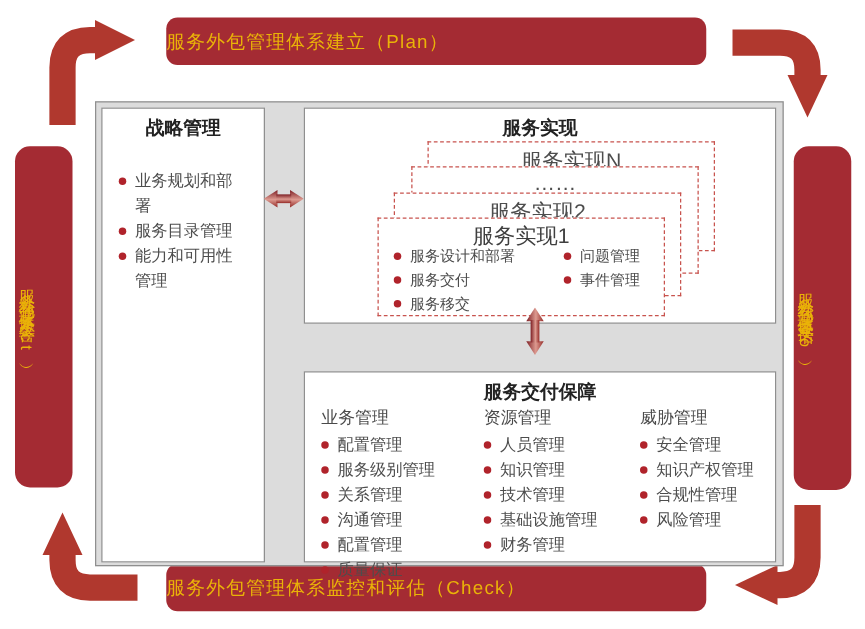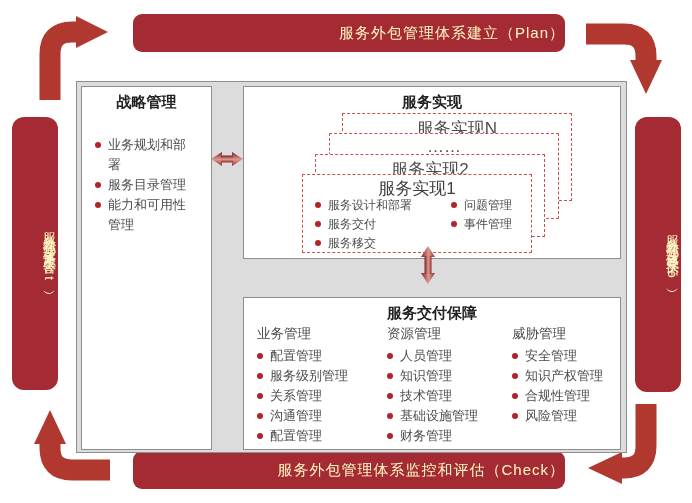--- a/index.html
+++ b/index.html
@@ -3,22 +3,22 @@
 <meta charset="utf-8">
 <style>
   * { box-sizing: border-box; margin: 0; padding: 0; }
   html,body { background:#ffffff; }
   .stage {
     position: relative; width: 692px; height: 503px; background:#ffffff;
     font-family: "Liberation Sans", "DejaVu Sans", sans-serif; overflow: hidden;
   }
   
   .banner {
-    position:absolute; background: var(--banner-red, #A42B33); color:#fef9c3;
-    display:flex; align-items:center; justify-content:flex-end;
+    position:absolute; background: var(--banner-red, #A42B33); color:#eab308;
+    display:flex; align-items:center; justify-content:flex-start;
   }
   .banner-top    { left:133px; top:14px;  width:432px; height:38px; border-radius:9px; font-size:15px; letter-spacing:1px; }
   .banner-bottom { left:133px; top:451px; width:432px; height:38px; border-radius:9px; font-size:15px; letter-spacing:1px; }
   .banner-left   { left:12px;  top:117px; width:46px;  height:273px; border-radius:12px; font-size:13px; }
   .banner-right  { left:635px; top:117px; width:46px;  height:275px; border-radius:12px; font-size:13px; }
   .vtext { writing-mode: vertical-rl; text-orientation: mixed; letter-spacing:3px; }
   
   .corner { position:absolute; width:88px; height:92px; }
   .c-tl { left:26px;  top:8px; }
   .c-tr { left:582px; top:10px; }
@@ -193,20 +193,24 @@
             <li class="li">
               <span class="dot"></span>
               <span>沟通管理</span>
             </li>
 
             <li class="li">
               <span class="dot"></span>
               <span>配置管理</span>
             </li>
 
+            <li class="li">
+              <span class="dot"></span>
+              <span>质量保证</span>
+            </li>
           </ul>
       </div>
 
       <div class="dcol dcol-2">
         <div class="col-header">资源管理</div>
         <ul>
 
             <li class="li">
               <span class="dot"></span>
               <span>人员管理</span>

